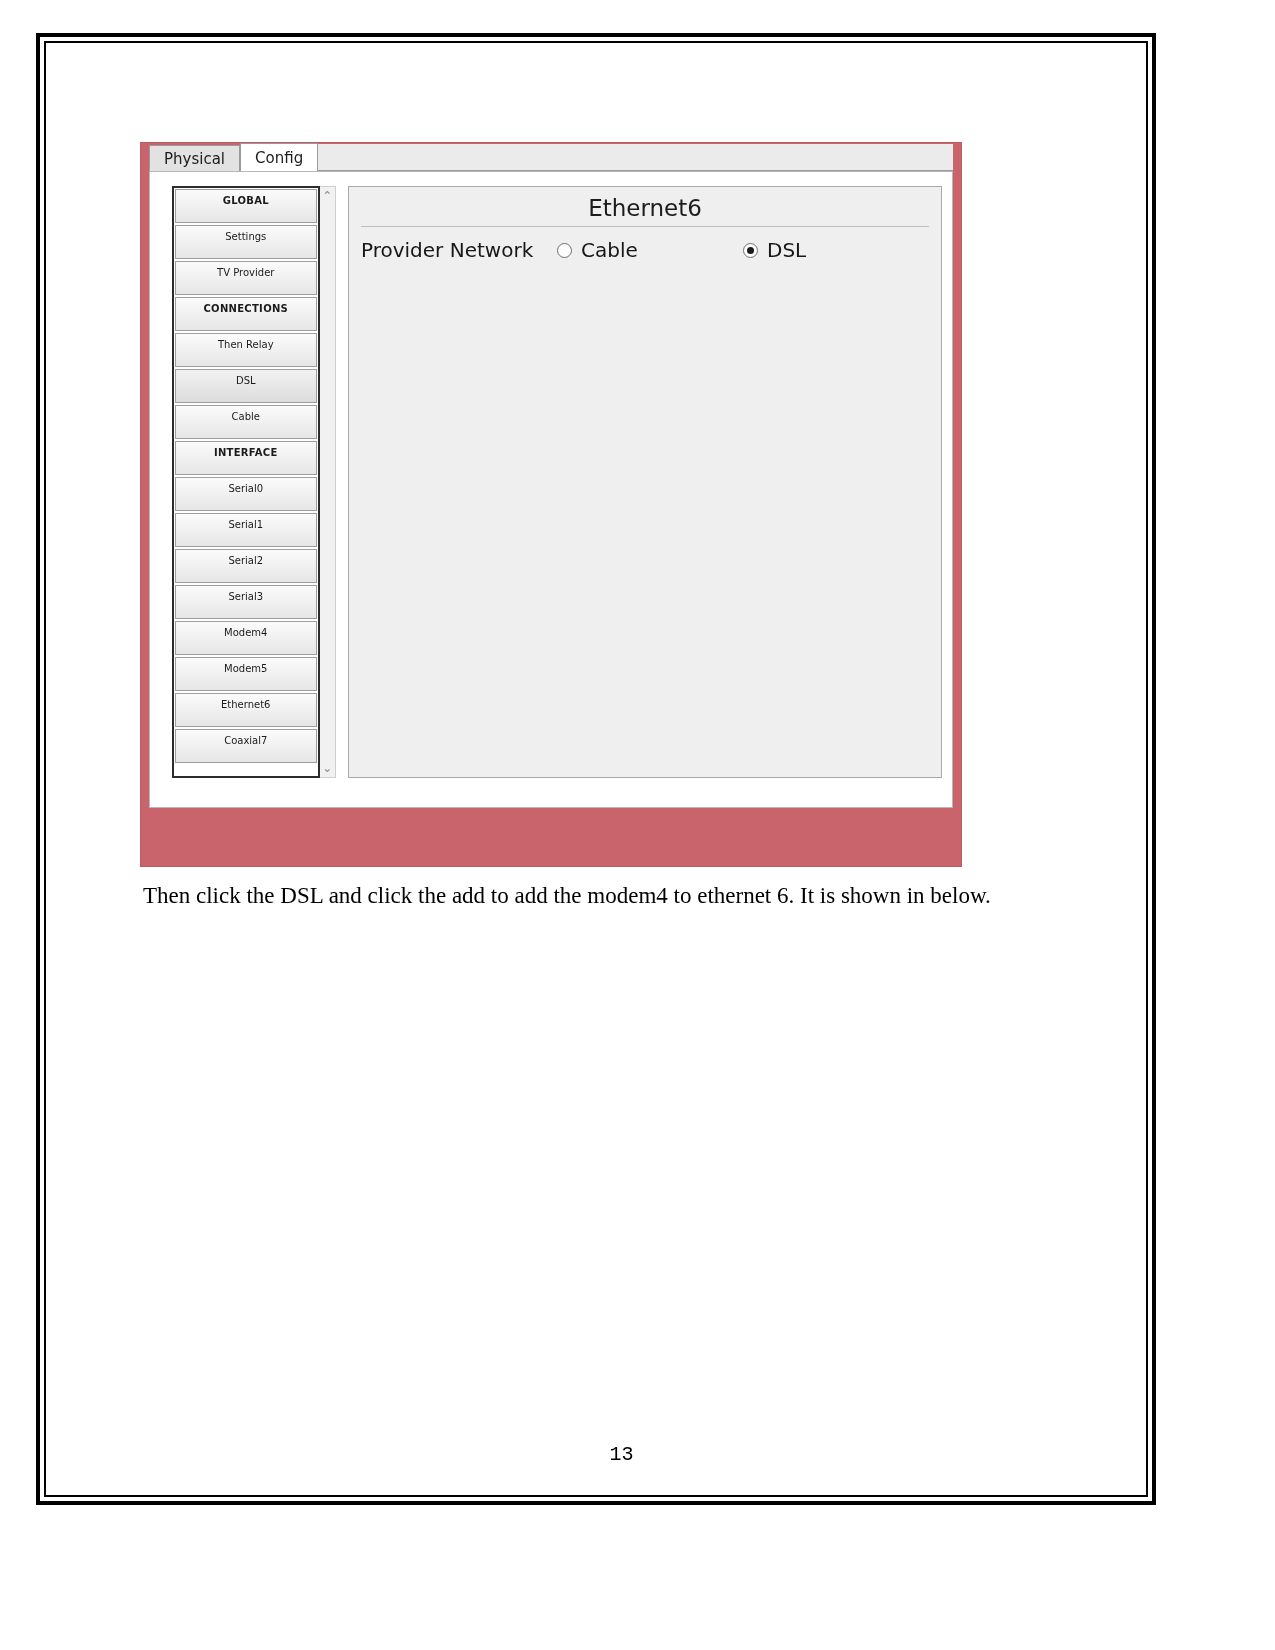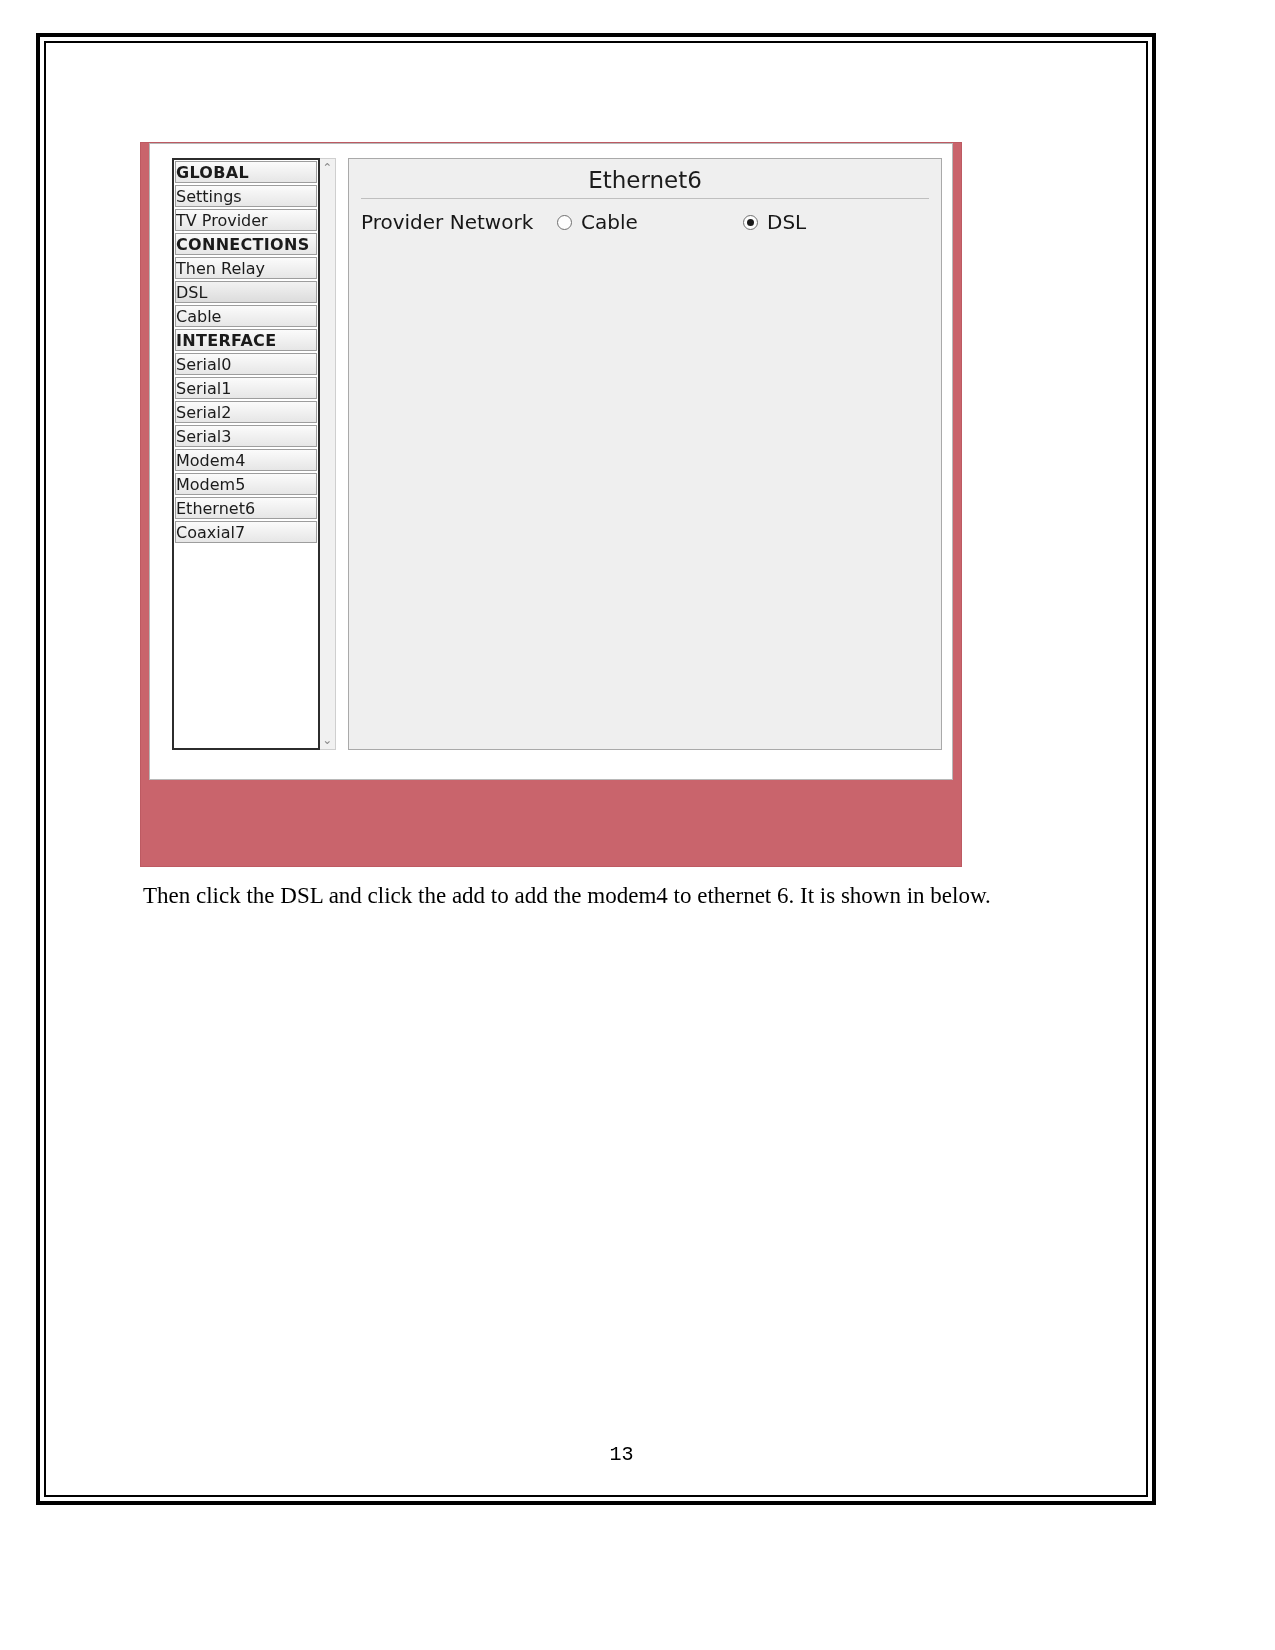--- a/index.html
+++ b/index.html
@@ -159,23 +159,24 @@
   .list-pane {
     width: 180px;
     display: flex;
     flex-direction: column;
     background: #ffffff;
     border: 2px solid #2c2c2c;
     box-sizing: border-box;
     padding: 1px;
   }
   .list-item {
-    height: 22px;
+    height: 34px;
     line-height: 22px;
-    font-size: 16px;
+    text-align: center;
+    font-size: 10px;
     color: #1b1b1b;
     background: linear-gradient(#fbfbfb, #e6e6e6);
     border: 1px solid #9d9d9d;
     box-sizing: border-box;
     margin-bottom: 2px;
     font-family: "DejaVu Sans", sans-serif;
     white-space: nowrap;
     overflow: hidden;
   }
   .list-item.group {
@@ -283,20 +284,25 @@
 </style>
 </head>
 <body>
 
 <div class="page-outer-border"></div>
 <div class="page-inner-border"></div>
 
 <div class="app-window">
 
 
+  <div class="tabstrip">
+    <div class="tab">Physical</div>
+    <div class="tab active">Config</div>
+    <div class="tab-filler"></div>
+  </div>
 
   <div class="client-area">
     <div class="panes">
 
       <div class="list-pane">
         <div class="list-item group">GLOBAL</div>
         <div class="list-item">Settings</div>
         <div class="list-item">TV Provider</div>
         <div class="list-item group">CONNECTIONS</div>
         <div class="list-item">Then Relay</div>

